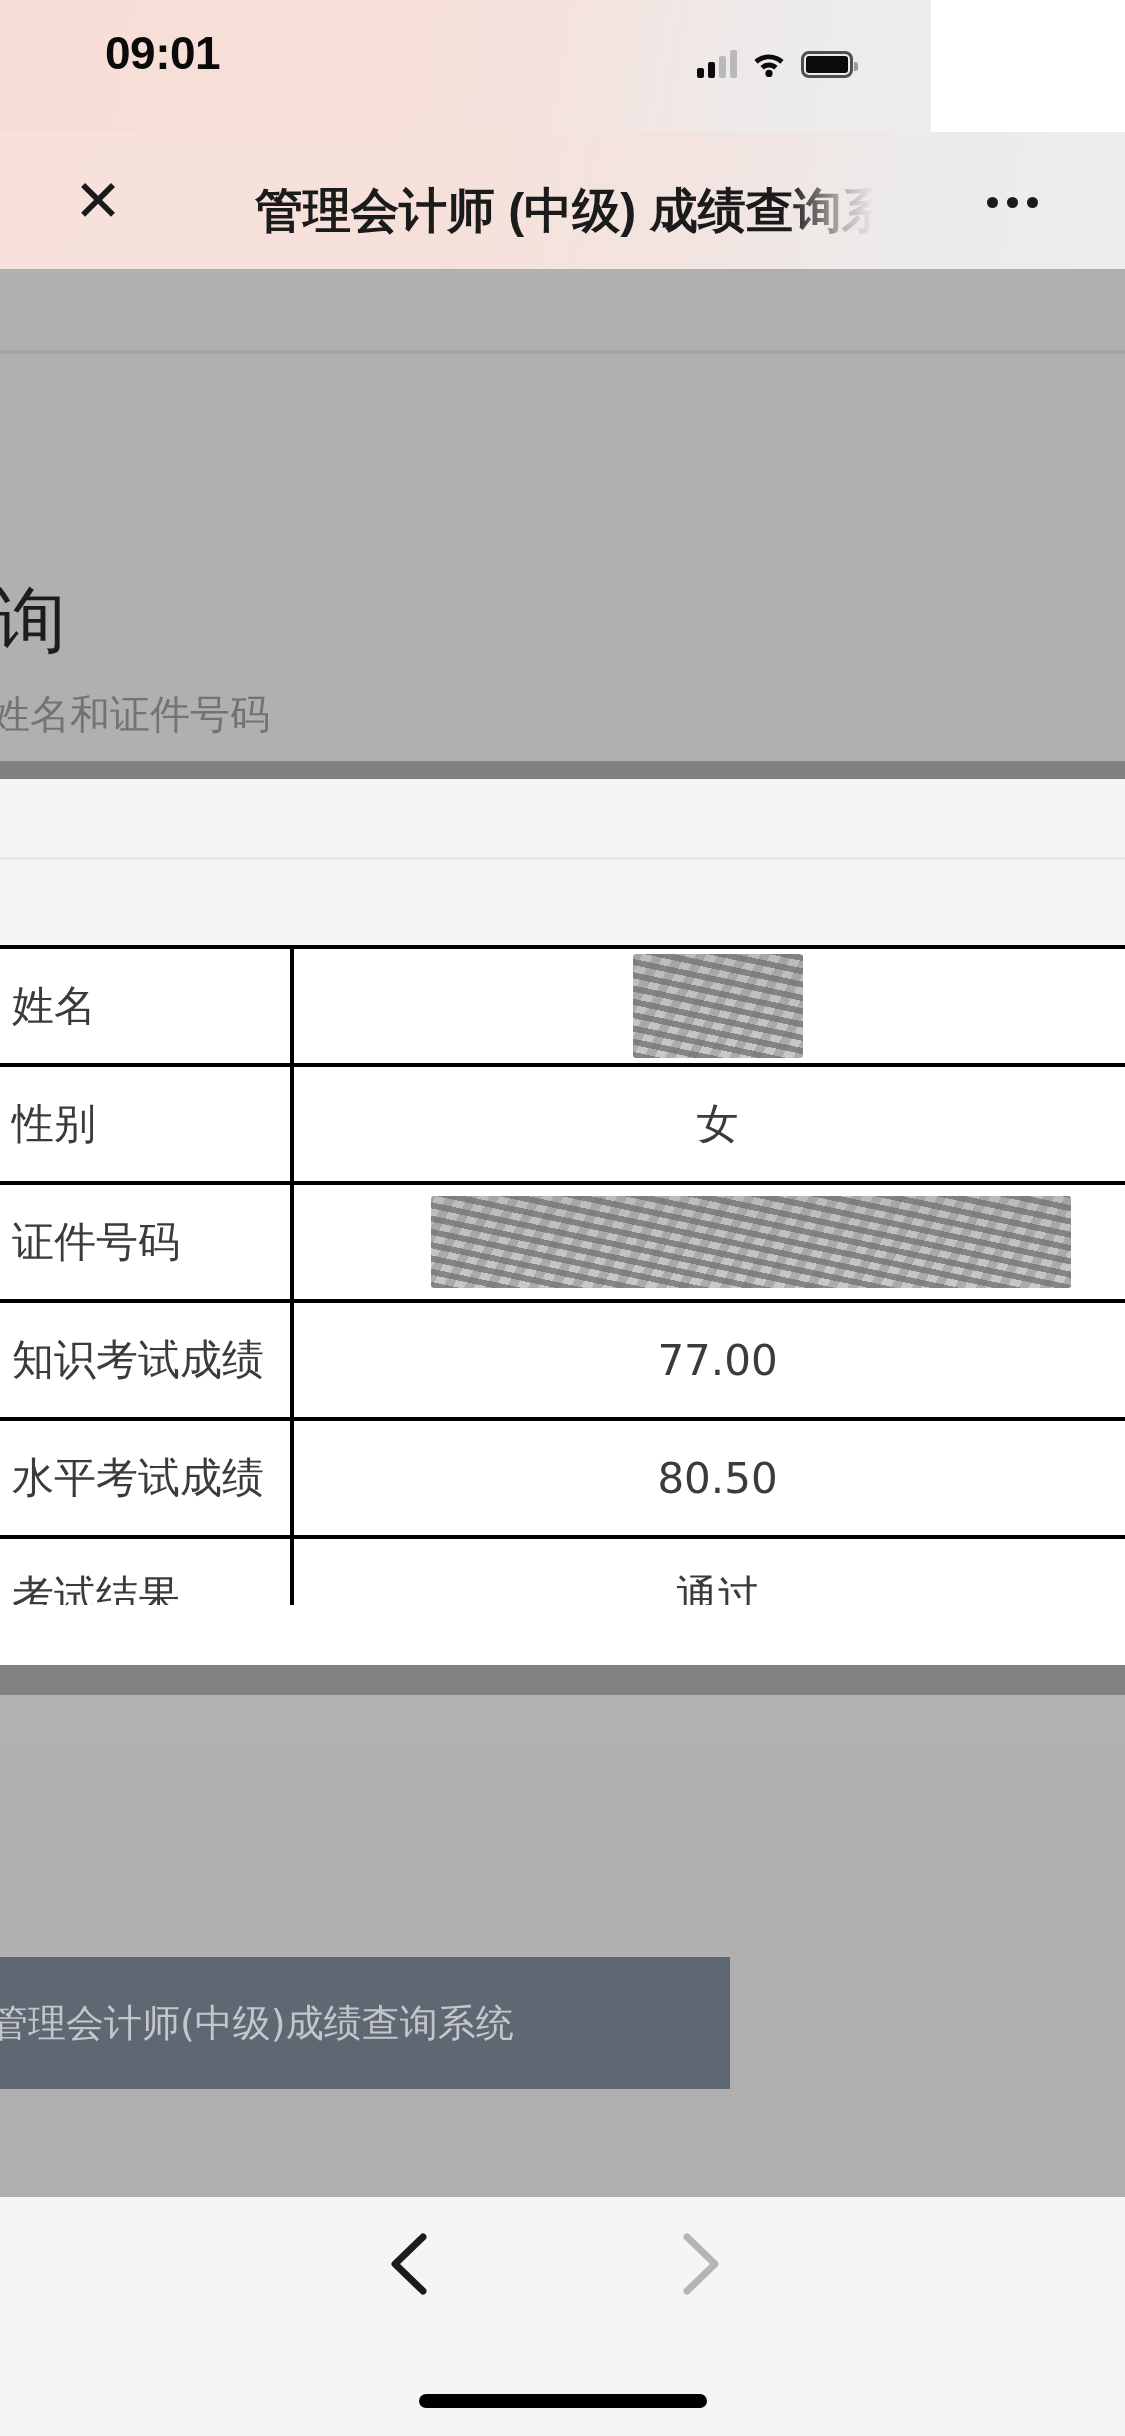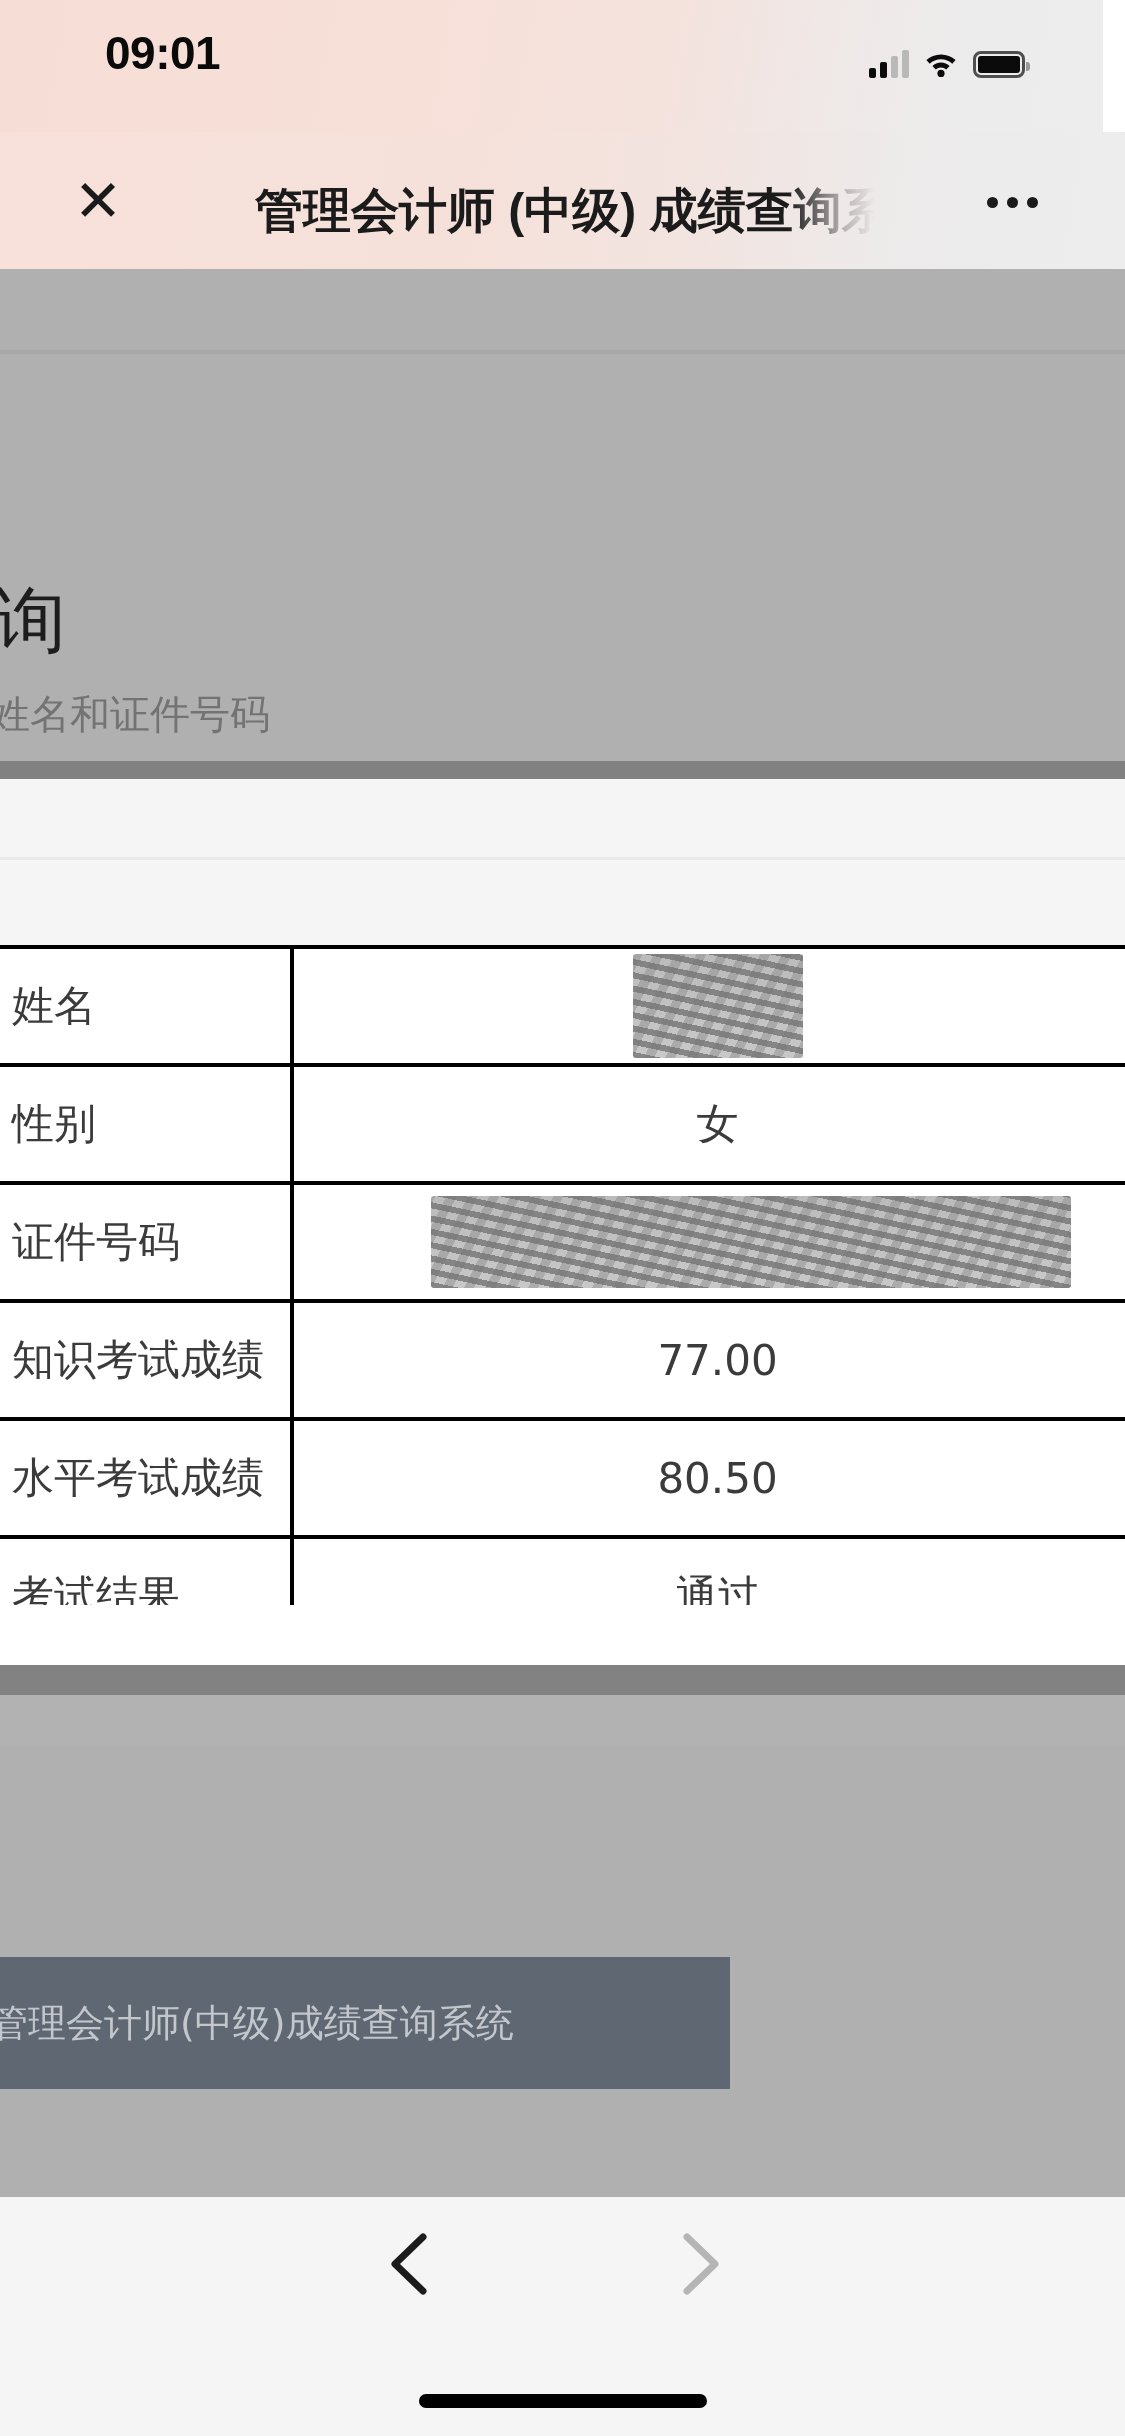--- a/index.html
+++ b/index.html
@@ -13,21 +13,21 @@
     position: relative;
     overflow: hidden;
     font-family: "Liberation Sans", "DejaVu Sans", sans-serif;
     -webkit-font-smoothing: antialiased;
   }
 
   
   #status-bar {
     position: absolute;
     top: 0; left: 0;
-    width: 1103px;
+    width: 931px;
     height: 132px;
     background: linear-gradient(100deg, #f6ded6 0%, #f7e0d8 38%, #f4e2dd 60%, #efe9e8 76%, #ececec 88%, #ededed 100%);
     z-index: 30;
   }
   #status-time {
     position: absolute;
     left: 105px;
     top: 26px;
     font-size: 46px;
     font-weight: bold;

